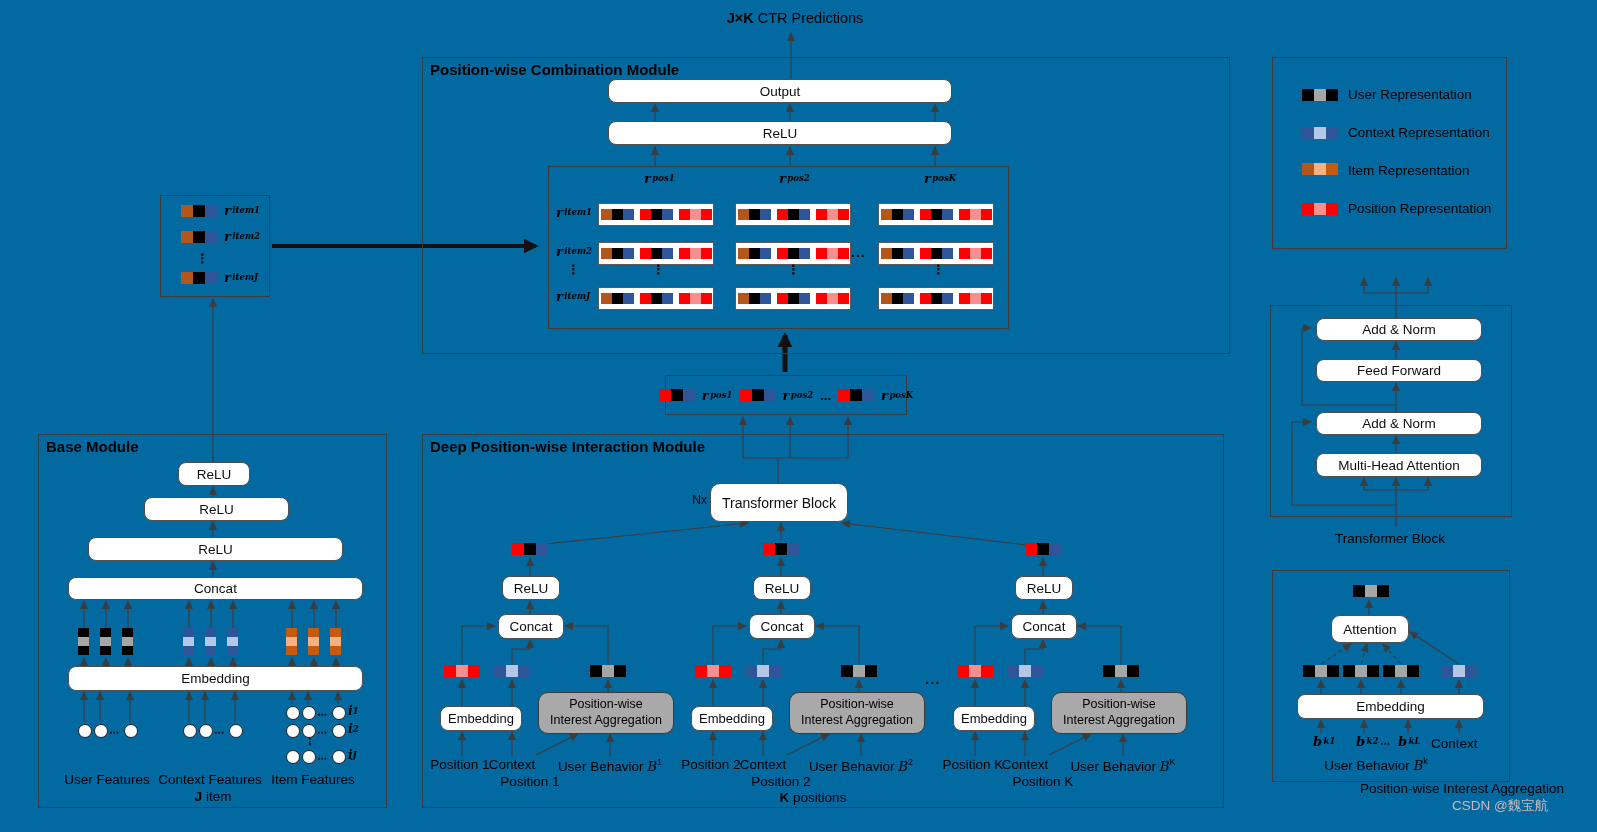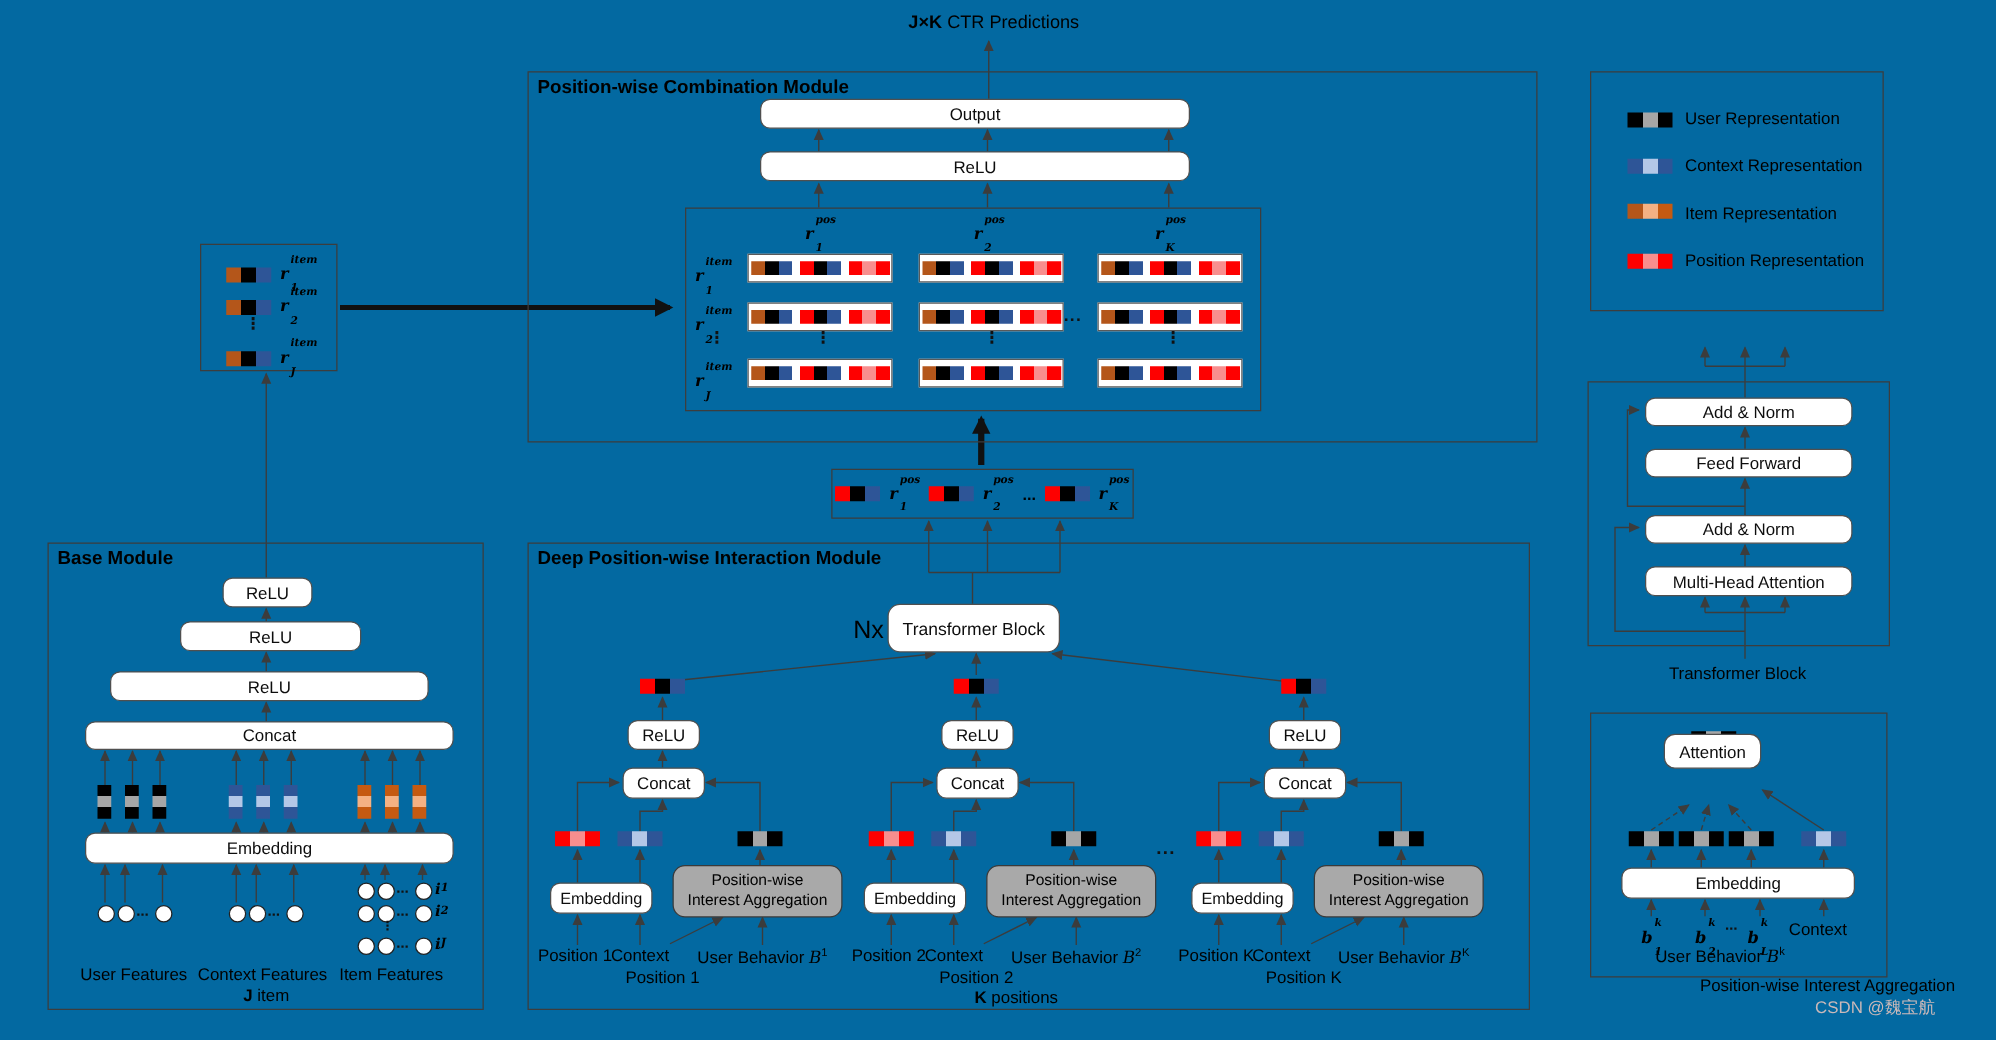--- a/index.html
+++ b/index.html
@@ -28,22 +28,22 @@
   .tk-pos   {background:linear-gradient(90deg,#fe0000 0 12px,#f88e8e 12px 24px,#fe0000 24px 36px);}
   .tk-rpos  {background:linear-gradient(90deg,#fe0000 0 12px,#000 12px 24px,#2e5597 24px 36px);}
   .tk-ritem {background:linear-gradient(90deg,#b4561a 0 12px,#000 12px 24px,#2e5597 24px 36px);}
   .vbar {position:absolute; width:11px; height:27px;}
   .vb-user {background:linear-gradient(180deg,#000 0 9px,#a6a6a6 9px 18px,#000 18px 27px);}
   .vb-ctx  {background:linear-gradient(180deg,#2e5597 0 9px,#b4c7e7 9px 18px,#2e5597 18px 27px);}
   .vb-item {background:linear-gradient(180deg,#c55a11 0 9px,#f4b183 9px 18px,#c55a11 18px 27px);}
   .circ {position:absolute; width:12px; height:12px; border:1.3px solid #222; border-radius:50%; background:#fff;}
   .m {display:inline-flex; align-items:center; font-family:"DejaVu Serif","Liberation Serif",serif;
       font-style:italic; font-weight:700; font-size:13px; line-height:1;}
-  .m .ss {display:inline-flex; flex-direction:column; align-items:flex-start; font-size:8.5px;
-          margin-left:1.5px; row-gap:14px; font-weight:700;}
+  .m .ss {display:inline-flex; align-items:flex-start; font-size:8.5px;
+          margin-left:1.5px; row-gap:1px; font-weight:700;}
   .m sub {font-size:9px;}
   .bm {font-family:"DejaVu Serif","Liberation Serif",serif; font-style:italic; font-weight:400;}
   .bsup {font-size:9px;}
   .lbl {position:absolute; font-size:13.5px; white-space:nowrap;}
   .ctr {text-align:center;}
   .pia {position:absolute; background:#a9a9a9; border:1.4px solid #3a3a3a; border-radius:10px;
         display:flex; flex-direction:column; align-items:center; justify-content:center;
         font-size:12.5px; line-height:1.25; text-align:center;}
   .vd {position:absolute; font-weight:700; font-size:13px; color:#111;}
   .hd {position:absolute; font-weight:700; font-size:14px; color:#111; letter-spacing:1px;}
@@ -397,21 +397,21 @@
       <sub>J</sub>
     </span>
 
   <div class="lbl ctr" style="left:47px;top:772px;width:120px">User Features</div>
   <div class="lbl ctr" style="left:145px;top:772px;width:130px">Context Features</div>
   <div class="lbl ctr" style="left:253px;top:772px;width:120px">Item Features</div>
   <div class="lbl ctr" style="left:163px;top:789px;width:100px"><b>J</b><span> item</span></div>
 
   <div class="mod" style="left:422px;top:434px;width:800px;height:372px"></div>
   <div class="mtitle" style="left:430px;top:438px">Deep Position-wise Interaction Module</div>
-  <div class="lbl" style="left:673px;top:493px;width:34px;text-align:right;font-size:20px">Nx</div>
+  <div class="lbl" style="left:673px;top:493px;width:34px;text-align:right;font-size:12px">Nx</div>
   <div class="pill" style="left:710px;top:483px;width:136px;height:37px;border-radius:10px;font-size:14px">Transformer Block</div>
 
   <span class="tk tk-rpos abs" style="left:512px;top:543px"></span>
   <span class="tk tk-rpos abs" style="left:763px;top:543px"></span>
   <span class="tk tk-rpos abs" style="left:1025px;top:543px"></span>
 
   <div class="pill" style="left:502px;top:576px;width:56px;height:22px">ReLU</div>
   <div class="pill" style="left:498px;top:614px;width:64px;height:23px">Concat</div>
   <span class="tk tk-pos abs" style="left:444px;top:665px"></span>
   <span class="tk tk-ctx abs" style="left:494px;top:665px"></span>
@@ -454,21 +454,21 @@
     <span>Interest Aggregation</span>
   </div>
   <div class="lbl ctr" style="left:923px;top:757px;width:100px">Position K</div>
   <div class="lbl ctr" style="left:995px;top:757px;width:60px">Context</div>
   <div class="lbl ctr" style="left:1053px;top:757px;width:140px"><span>User Behavior </span><i class="bm">B</i><sup class="bsup">K</sup></div>
   <div class="lbl ctr" style="left:983px;top:774px;width:120px">Position K</div>
 
   <div class="lbl ctr" style="left:753px;top:790px;width:120px"><b>K</b><span> positions</span></div>
 
   <div class="mod" style="left:1272px;top:57px;width:233px;height:190px;border-width:1.3px"></div>
-  <div class="abs" style="left:1302px;top:87px;display:flex;align-items:flex-end;gap:10px">
+  <div class="abs" style="left:1302px;top:87px;display:flex;align-items:center;gap:10px">
     <span class="tk tk-user"></span>
     <span class="lg">User Representation</span>
   </div>
   <div class="abs" style="left:1302px;top:125px;display:flex;align-items:center;gap:10px">
     <span class="tk tk-ctx"></span>
     <span class="lg">Context Representation</span>
   </div>
   <div class="abs" style="left:1302px;top:163px;display:flex;align-items:flex-start;gap:10px">
     <span class="tk tk-item"></span>
     <span class="lg">Item Representation</span>
@@ -480,21 +480,21 @@
 
   <div class="mod" style="left:1270px;top:305px;width:240px;height:210px;border-width:1.3px"></div>
   <div class="pill" style="left:1316px;top:318px;width:164px;height:21px">Add &amp; Norm</div>
   <div class="pill" style="left:1316px;top:359px;width:164px;height:21px">Feed Forward</div>
   <div class="pill" style="left:1316px;top:412px;width:164px;height:21px">Add &amp; Norm</div>
   <div class="pill" style="left:1316px;top:453px;width:164px;height:22px">Multi-Head Attention</div>
   <div class="lbl ctr" style="left:1300px;top:531px;width:180px">Transformer Block</div>
 
   <div class="mod" style="left:1272px;top:570px;width:236px;height:210px;border-width:1.3px"></div>
   <span class="tk tk-user abs" style="left:1353px;top:585px"></span>
-  <div class="pill" style="left:1331px;top:587px;width:76px;height:26px;border-radius:9px">Attention</div>
+  <div class="pill" style="left:1331px;top:615px;width:76px;height:26px;border-radius:9px">Attention</div>
   <span class="tk tk-user abs" style="left:1303px;top:665px"></span>
   <span class="tk tk-user abs" style="left:1343px;top:665px"></span>
   <span class="tk tk-user abs" style="left:1383px;top:665px"></span>
   <span class="tk tk-ctx abs" style="left:1441px;top:665px"></span>
   <div class="pill" style="left:1297px;top:694px;width:185px;height:23px">Embedding</div>
   <span class="m abs" style="left:1313px;top:735px">
       <i>b</i>
       <span class="ss">
         <span>k</span>
         <span>1</span>

